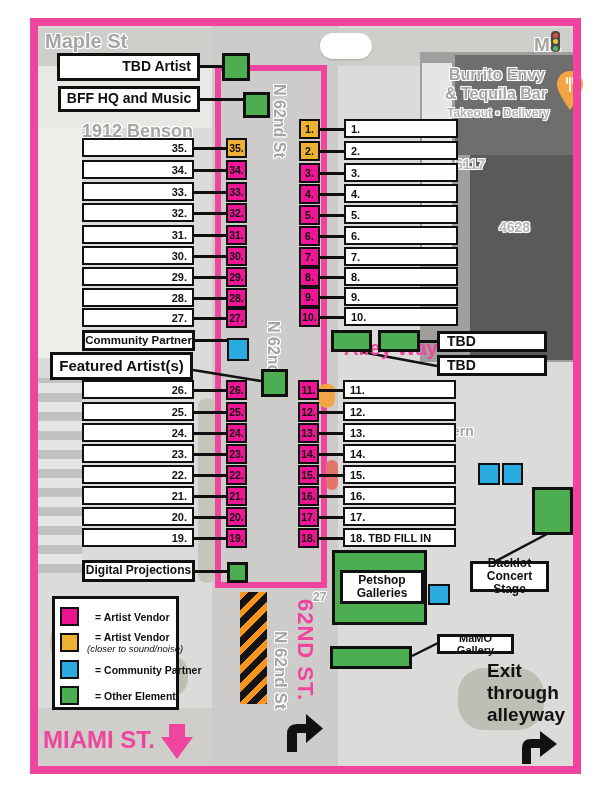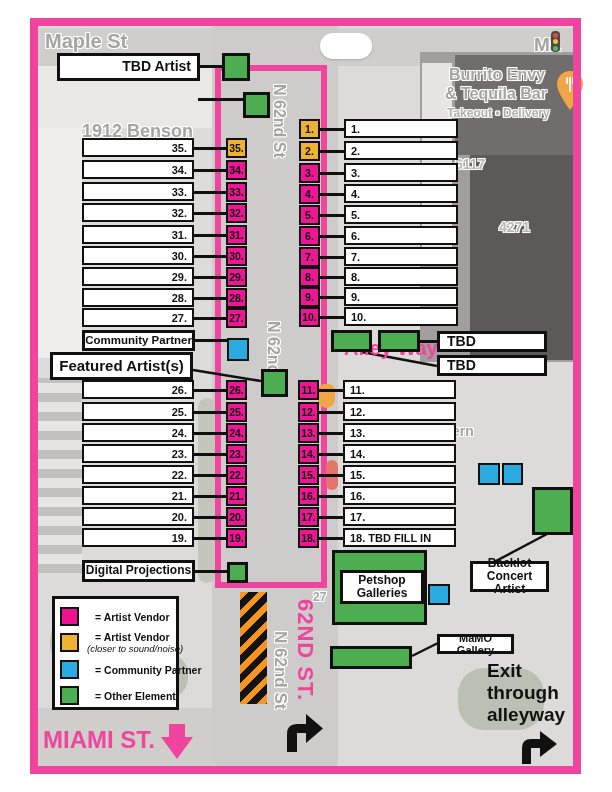--- a/index.html
+++ b/index.html
@@ -68,21 +68,21 @@
     <div class="mshape" style="left:168px;top:380px;width:18px;height:185px;background:#c3c6bb;border-radius:9px;"></div>
   </div>
 
   <div id="maplabels">
       <div class="maplabel" style="left: 45px; top: 30px; font-size: 20px;">Maple St</div>
       <div class="maplabel" style="left: 534px; top: 34px; font-size: 19px;">Ma</div>
       <div class="maplabel" style="left: 449px; top: 66px; font-size: 16px;">Burrito Envy</div>
       <div class="maplabel" style="left: 445px; top: 85px; font-size: 16px;">&amp; Tequila Bar</div>
       <div class="maplabel" style="left: 447px; top: 106px; font-size: 12px; color: rgb(176, 176, 174); text-align: center;">Takeout • Delivery</div>
       <div class="maplabel" style="left: 455px; top: 156px; font-size: 14px; color: rgb(183, 183, 181);">6117</div>
-      <div class="maplabel" style="left: 499px; top: 219px; font-size: 14px; color: rgb(183, 183, 181);">4271</div>
+      <div class="maplabel" style="left: 499px; top: 219px; font-size: 14px; color: rgb(183, 183, 181);">4628</div>
       <div class="maplabel" style="left: 82px; top: 121px; font-size: 18px;">1912 Benson</div>
       <div class="maplabel" style="left: 313px; top: 590px; font-size: 12px;">27</div>
       <div class="maplabel" style="left: 452px; top: 423px; font-size: 14px;">ern</div>
       <div class="maplabel rot" style="left: 288px; top: 84px; font-size: 16px;">N 62nd St</div>
       <div class="maplabel rot" style="left: 282px; top: 321px; font-size: 16px;">N 62nd St</div>
       <div class="maplabel rot" style="left: 290px; top: 631px; font-size: 17px;">N 62nd St</div>
     </div>
 
   <div class="abs" style="left:551px;top:31px;width:9px;height:21px;background:#4a4a48;border-radius:4px;z-index:2;display:flex;flex-direction:column;align-items:center;justify-content:space-evenly;">
     <span style="width:5px;height:5px;border-radius:50%;background:#e4483f;"></span>
@@ -116,20 +116,23 @@
   <svg class="abs" style="left:160px;top:724px;z-index:5;" width="34" height="36" viewBox="0 0 34 36">
     <path d="M9,0 H25 V13 H33 L17,35 L1,13 H9 Z" fill="#f0459f"></path>
   </svg>
 
   <div class="callout" style="left:57px;top:53px;width:143px;height:28px;font-size:14px;justify-content:flex-end;padding-right:6px;">
     <span>TBD Artist</span>
   </div>
   <div class="hline" style="left:198px;top:65px;width:26px;"></div>
   <div class="gsq" style="left:222px;top:53px;width:28px;height:28px;"></div>
 
+  <div class="callout" style="left:58px;top:86px;width:142px;height:26px;font-size:14px;">
+    <span>BFF HQ and Music</span>
+  </div>
   <div class="hline" style="left:198px;top:98px;width:47px;"></div>
   <div class="gsq" style="left:243px;top:92px;width:27px;height:26px;"></div>
 
   <div class="callout" style="left:82px;top:330px;width:113px;height:21px;font-size:11.5px;">
     <span>Community Partner</span>
   </div>
   <div class="hline" style="left:193px;top:339px;width:34px;"></div>
   <div class="bsq" style="left:227px;top:338px;width:22px;height:23px;"></div>
 
   <div class="callout" style="left:50px;top:352px;width:143px;height:28px;font-size:15px;">
@@ -145,21 +148,21 @@
   </div>
   <div class="callout" style="left:437px;top:355px;width:110px;height:21px;font-size:14px;justify-content:flex-start;padding-left:7px;">
     <span>TBD</span>
   </div>
 
   <div class="bsq" style="left:478px;top:463px;width:22px;height:22px;"></div>
   <div class="bsq" style="left:502px;top:463px;width:21px;height:22px;"></div>
 
   <div class="gsq" style="left:532px;top:487px;width:41px;height:48px;"></div>
   <div class="callout" style="left:470px;top:561px;width:79px;height:31px;font-size:12px;padding:1px;">
-    <span>Backlot Concert Artist</span>
+    <span>Backlot Concert Stage</span>
   </div>
 
   <div class="gsq" style="left:332px;top:550px;width:95px;height:75px;"></div>
   <div class="callout" style="left:340px;top:570px;width:84px;height:34px;font-size:12px;z-index:6;">
     <span>Petshop Galleries</span>
   </div>
   <div class="bsq" style="left:428px;top:584px;width:22px;height:21px;"></div>
 
   <div class="callout" style="left:82px;top:560px;width:113px;height:22px;font-size:12px;">
     <span>Digital Projections</span>

